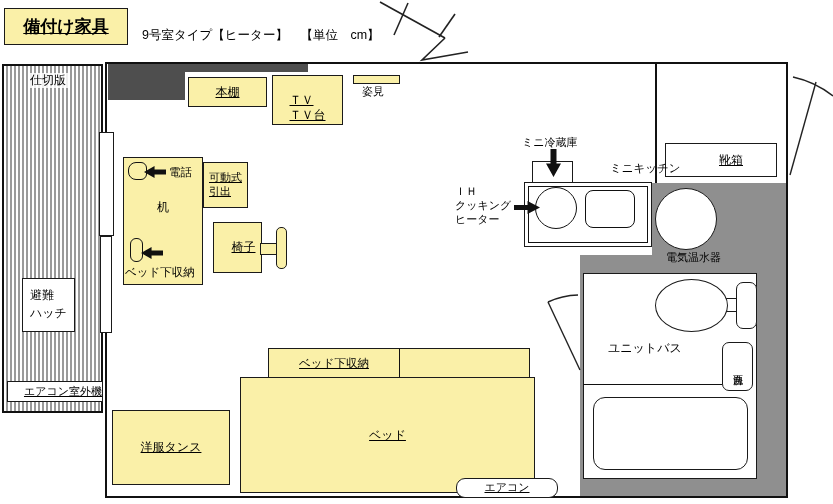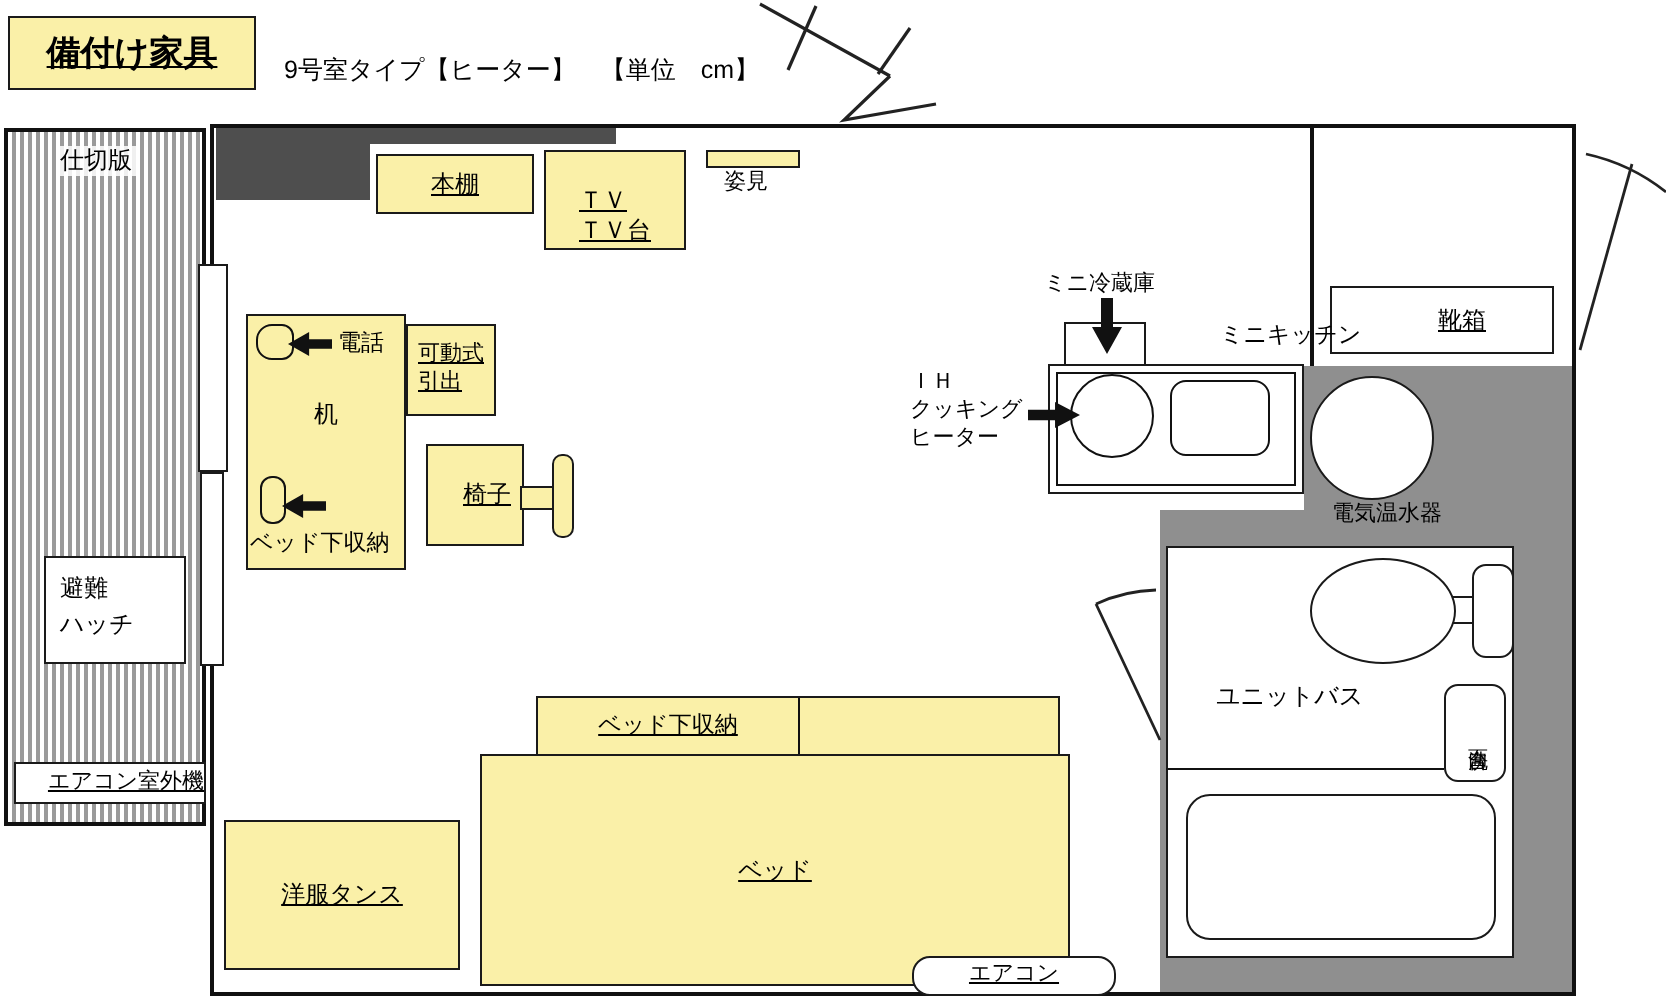--- a/index.html
+++ b/index.html
@@ -29,21 +29,21 @@
 
 <div class="canvas">
 
   <div class="abs yellow center" style="left:4px;top:8px;width:124px;height:37px;border-width:1.6px;">
     <span style="font-size:17px;font-weight:bold;">備付け家具</span>
   </div>
   <div class="abs" style="left:142px;top:27px;font-size:12.5px;">9号室タイプ【ヒーター】　【単位　cm】</div>
 
   <div class="abs stripes" style="left:2px;top:64px;width:101px;height:349px;"></div>
   <div class="abs lbl" style="left:28px;top:73px;background:rgba(255,255,255,0.85);padding:0 2px;">仕切版</div>
-  <div class="abs white-box" style="left:22px;top:278px;width:71px;height:54px;padding:6px 0 0 7px;">
+  <div class="abs white-box" style="left:22px;top:278px;width:53px;height:54px;padding:6px 0 0 7px;">
     <span class="lbl">避難
 ハッチ</span>
   </div>
   <div class="abs white-box center" style="left:7px;top:381px;width:96px;height:21px;justify-content:flex-end;">
     <span class="lbl" style="font-size:11px;">エアコン室外機</span>
   </div>
 
   <div class="abs dark" style="left:108px;top:64px;width:200px;height:8px;"></div>
   <div class="abs dark" style="left:108px;top:64px;width:77px;height:36px;"></div>
 

